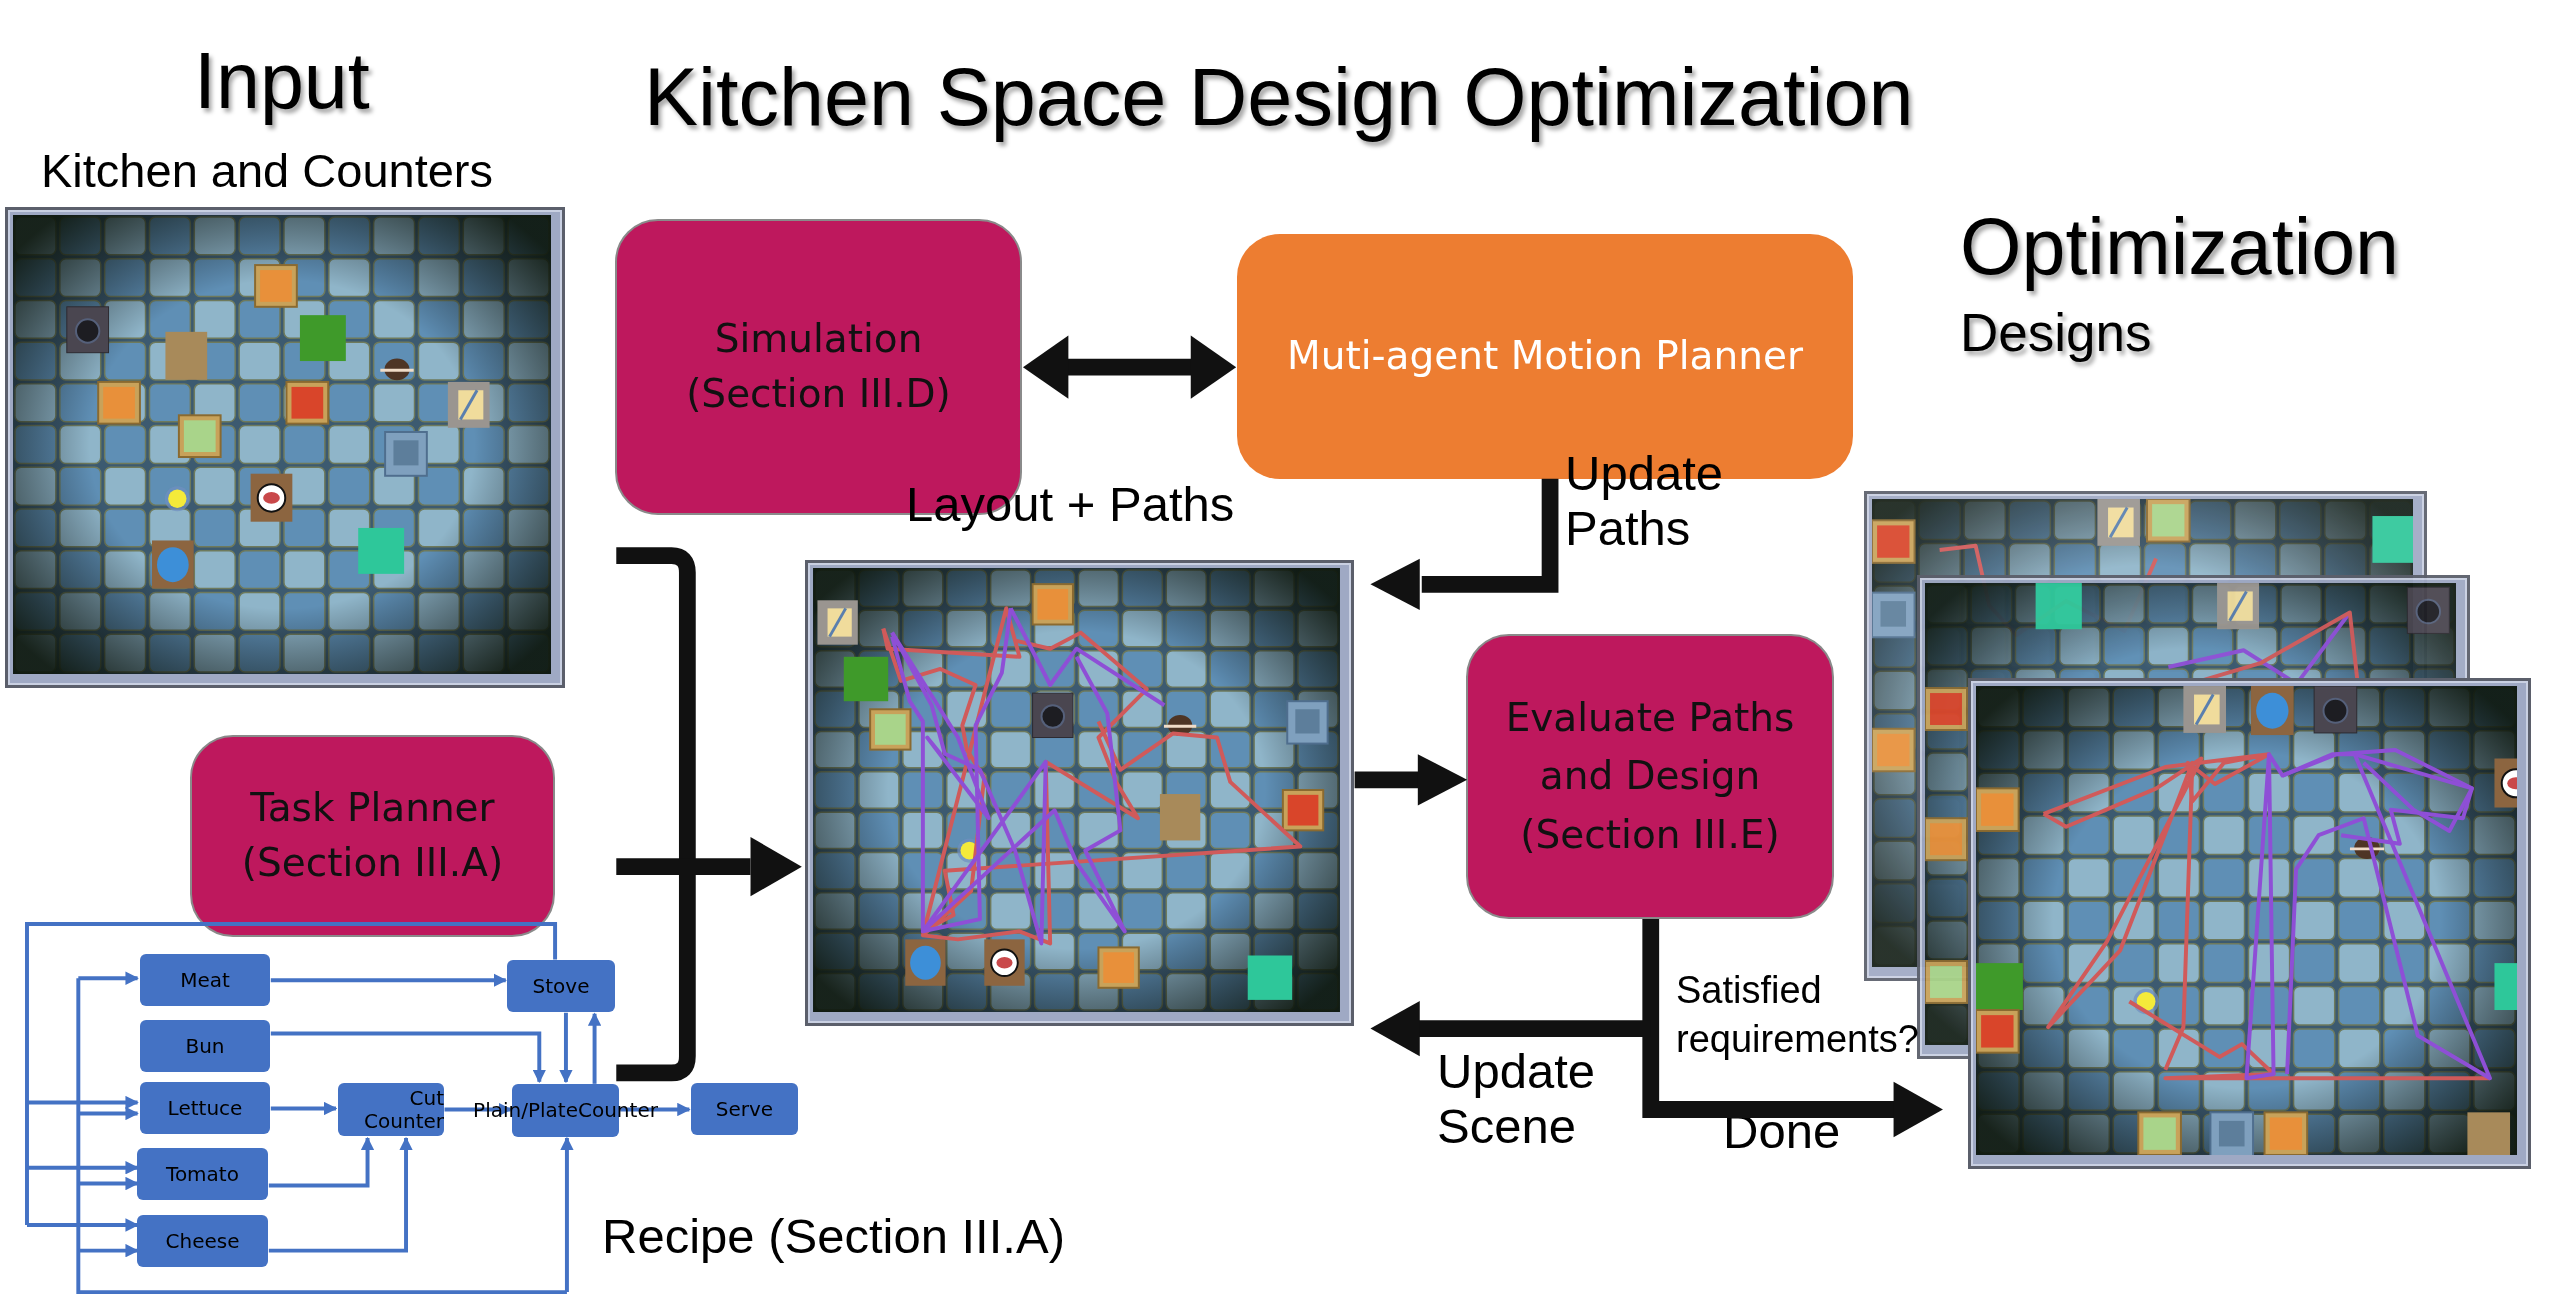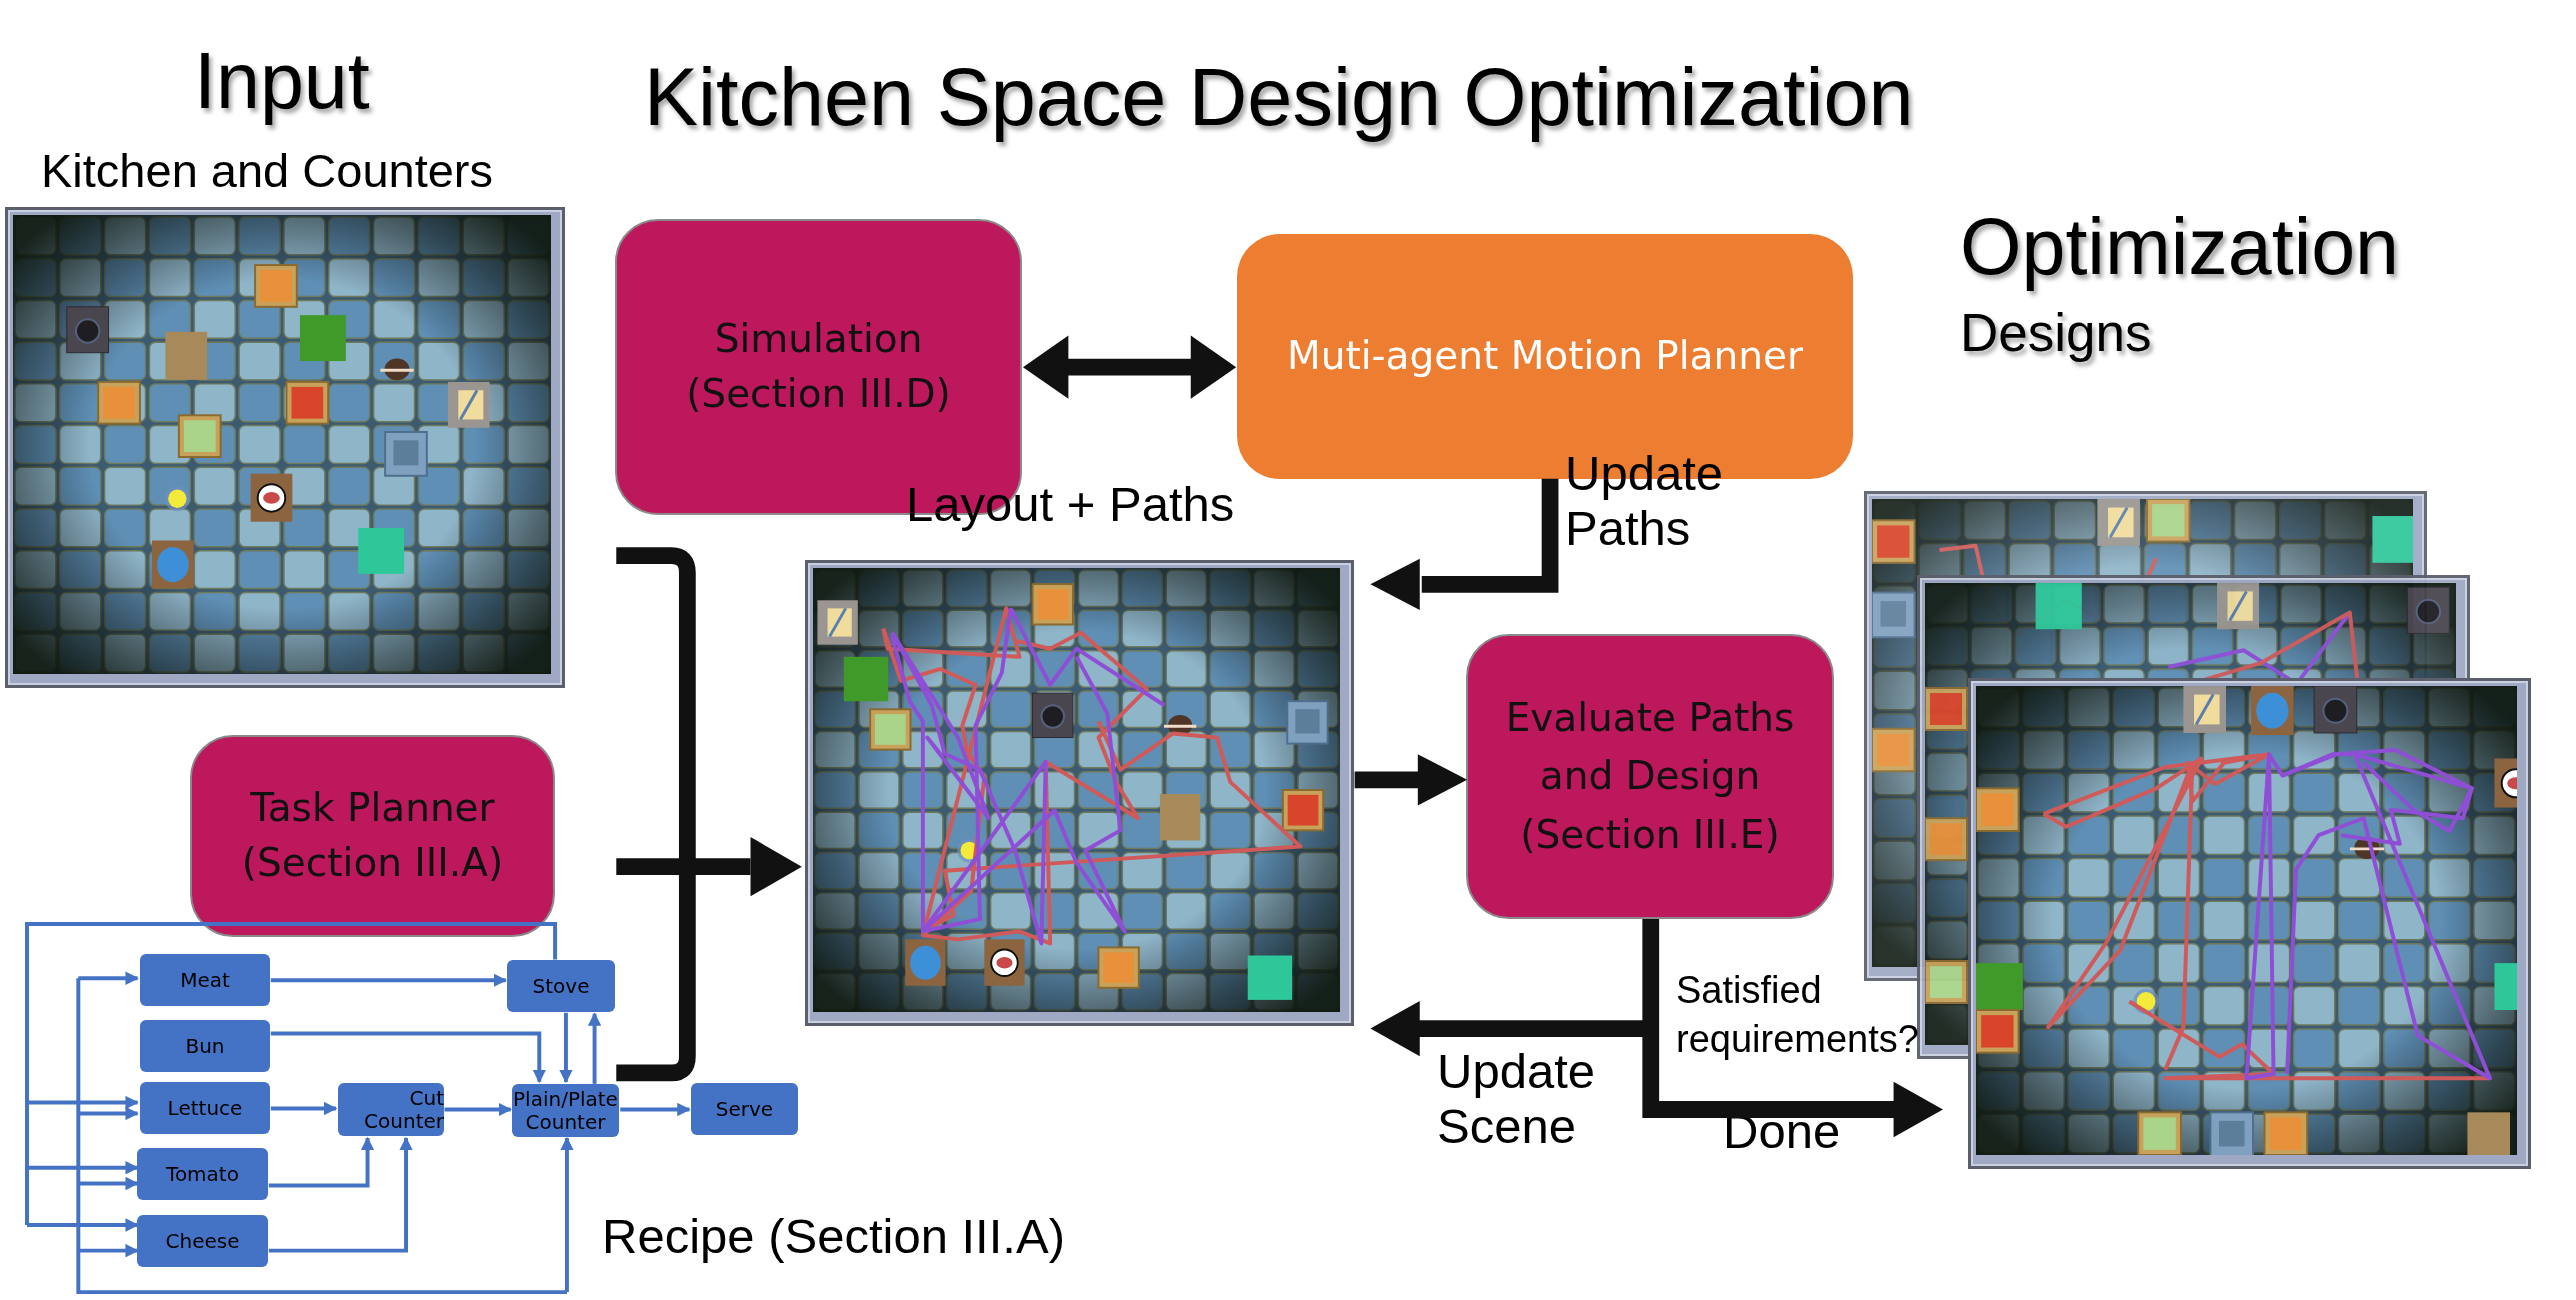--- a/index.html
+++ b/index.html
@@ -1122,18 +1122,18 @@
 <div class="rbox" style="left:140px; top:954px; width:130px; height:52px;">Meat</div>
 <div class="rbox" style="left:140px; top:1020px; width:130px; height:52px;">Bun</div>
 <div class="rbox" style="left:140px; top:1082px; width:130px; height:52px;">Lettuce</div>
 <div class="rbox" style="left:137px; top:1148px; width:131px; height:52px;">Tomato</div>
 <div class="rbox" style="left:137px; top:1215px; width:131px; height:52px;">Cheese</div>
 <div class="rbox" style="left:338px; top:1083px; width:106px; height:53px; flex-direction:column;align-items:flex-end;">
   <span>Cut</span>
   <span>Counter</span>
 </div>
 <div class="rbox" style="left:507px; top:960px; width:108px; height:52px;">Stove</div>
-<div class="rbox" style="left:512px; top:1084px; width:107px; height:53px; flex-direction:column;">
+<div class="rbox" style="left:512px; top:1084px; width:107px; height:53px; flex-direction:row;">
   <span>Plain/Plate</span>
   <span>Counter</span>
 </div>
 <div class="rbox" style="left:691px; top:1083px; width:107px; height:52px;">Serve</div>
 
 
 </body></html>

